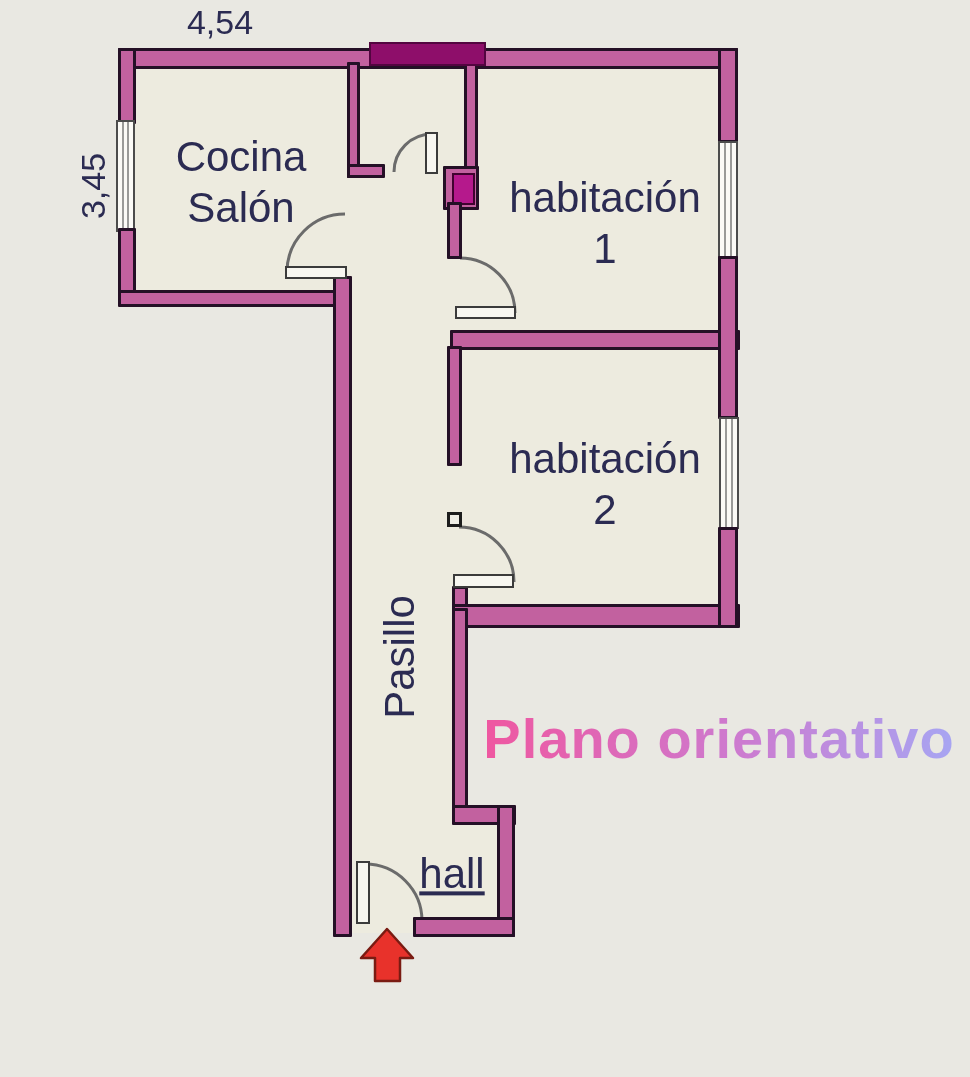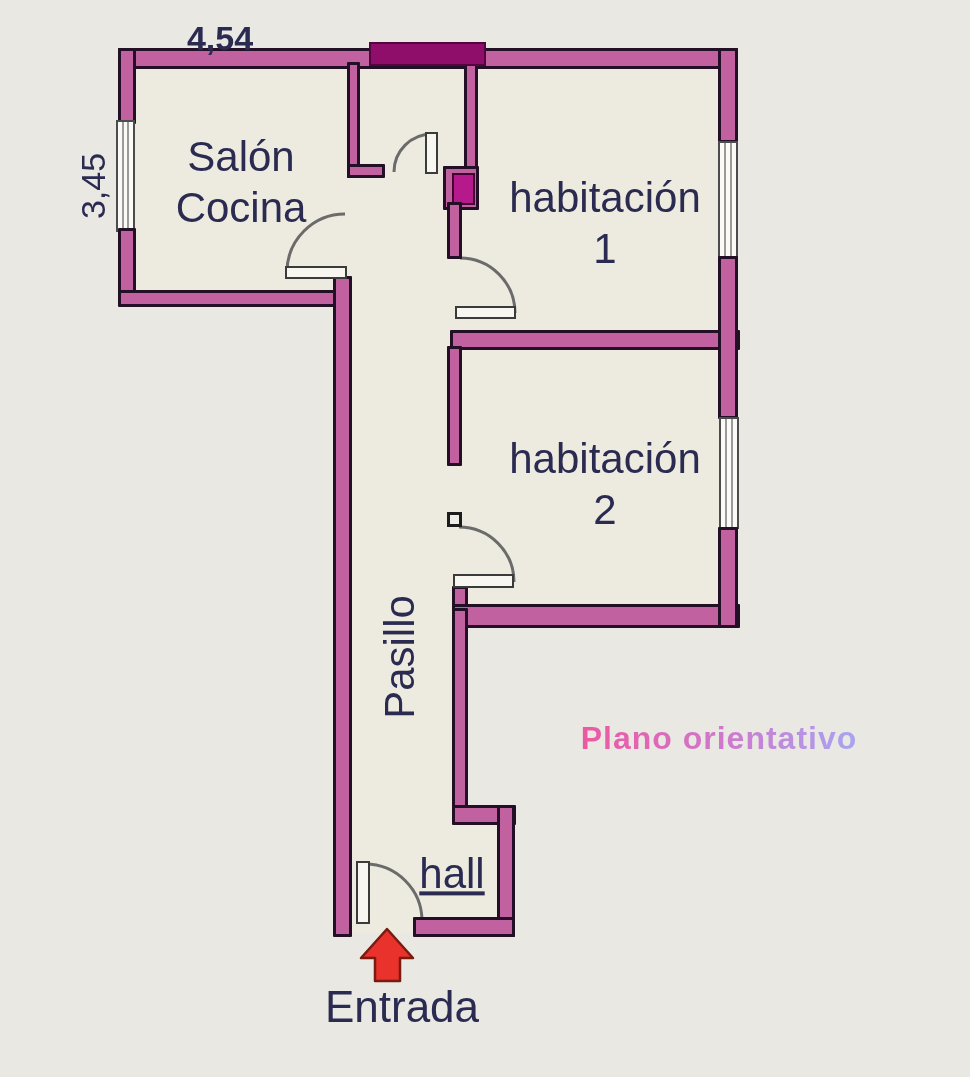--- a/index.html
+++ b/index.html
@@ -16,21 +16,21 @@
        display:flex;flex-direction:row;justify-content:space-evenly;}
   .win i{display:block;width:2px;height:100%;background:#9a9a98;}
   .leaf{position:absolute;background:#f7f6f0;border:2px solid #3b3b3b;box-sizing:border-box;}
   .post{position:absolute;background:#efeee6;border:3px solid #1d1d1d;box-sizing:border-box;}
   svg.overlay{position:absolute;left:0;top:0;}
   .lbl{position:absolute;color:#2b2b52;white-space:nowrap;transform:translate(-50%,-50%);}
   .lbl.rot{transform:translate(-50%,-50%) rotate(-90deg);}
   .dim{font-size:34px;}
   .room-name{font-size:42px;text-align:center;line-height:1.22;}
   .note{
-    font-size:32px;font-weight:600;letter-spacing:1px;
+    font-size:56px;font-weight:600;letter-spacing:1px;
     background:linear-gradient(90deg,#ef57a0 0%,#cc7bd0 55%,#a7a5f2 100%);
     -webkit-background-clip:text;background-clip:text;color:transparent;
   }
   .entrada{font-size:44px;}
 </style>
 </head>
 <body>
 
 <div id="stage">
 
@@ -92,40 +92,39 @@
   <div class="leaf" style="left:285px;top:266px;width:62px;height:13px;"></div>
   <div class="leaf" style="left:425px;top:132px;width:13px;height:42px;"></div>
   <div class="leaf" style="left:455px;top:306px;width:61px;height:13px;"></div>
   <div class="leaf" style="left:453px;top:574px;width:61px;height:14px;"></div>
   <div class="leaf" style="left:356px;top:861px;width:14px;height:63px;"></div>
 
   <svg class="overlay" width="970" height="1077" viewBox="0 0 970 1077">
     <polygon points="387,929 361,958 375,958 375,981 400,981 400,958 413,958" fill="#e8322b" stroke="#7a1b12" stroke-width="2.5" stroke-linejoin="round"></polygon>
   </svg>
 
-  <div class="lbl dim" style="left:220px;top:38px;font-weight:bold;"><span>4,54</span></div>
+  <div class="lbl dim" style="left:220px;top:22px;"><span>4,54</span></div>
   <div class="lbl dim rot" style="left:93px;top:186px;"><span>3,45</span></div>
 
   <div class="lbl room-name" style="left:241px;top:182px;">
+    <div>Cocina</div>
     <div>Salón</div>
-    <div>Cocina</div>
   </div>
 
 
   <div class="lbl room-name" style="left:605px;top:223px;">
     <div>habitación</div>
     <div>1</div>
   </div>
 
   <div class="lbl room-name" style="left:605px;top:484px;">
     <div>habitación</div>
     <div>2</div>
   </div>
 
   <div class="lbl room-name rot" style="left:400px;top:657px;"><span>Pasillo</span></div>
 
   <div class="lbl room-name" style="left:452px;top:874px;text-decoration:underline;"><span>hall</span></div>
 
   <div class="lbl note" style="left:719px;top:738px;"><span>Plano orientativo</span></div>
 
-  <div class="lbl entrada" style="left:402px;top:1007px;"><span>Entrada</span></div>
 
 </div>
 
 </body></html>

